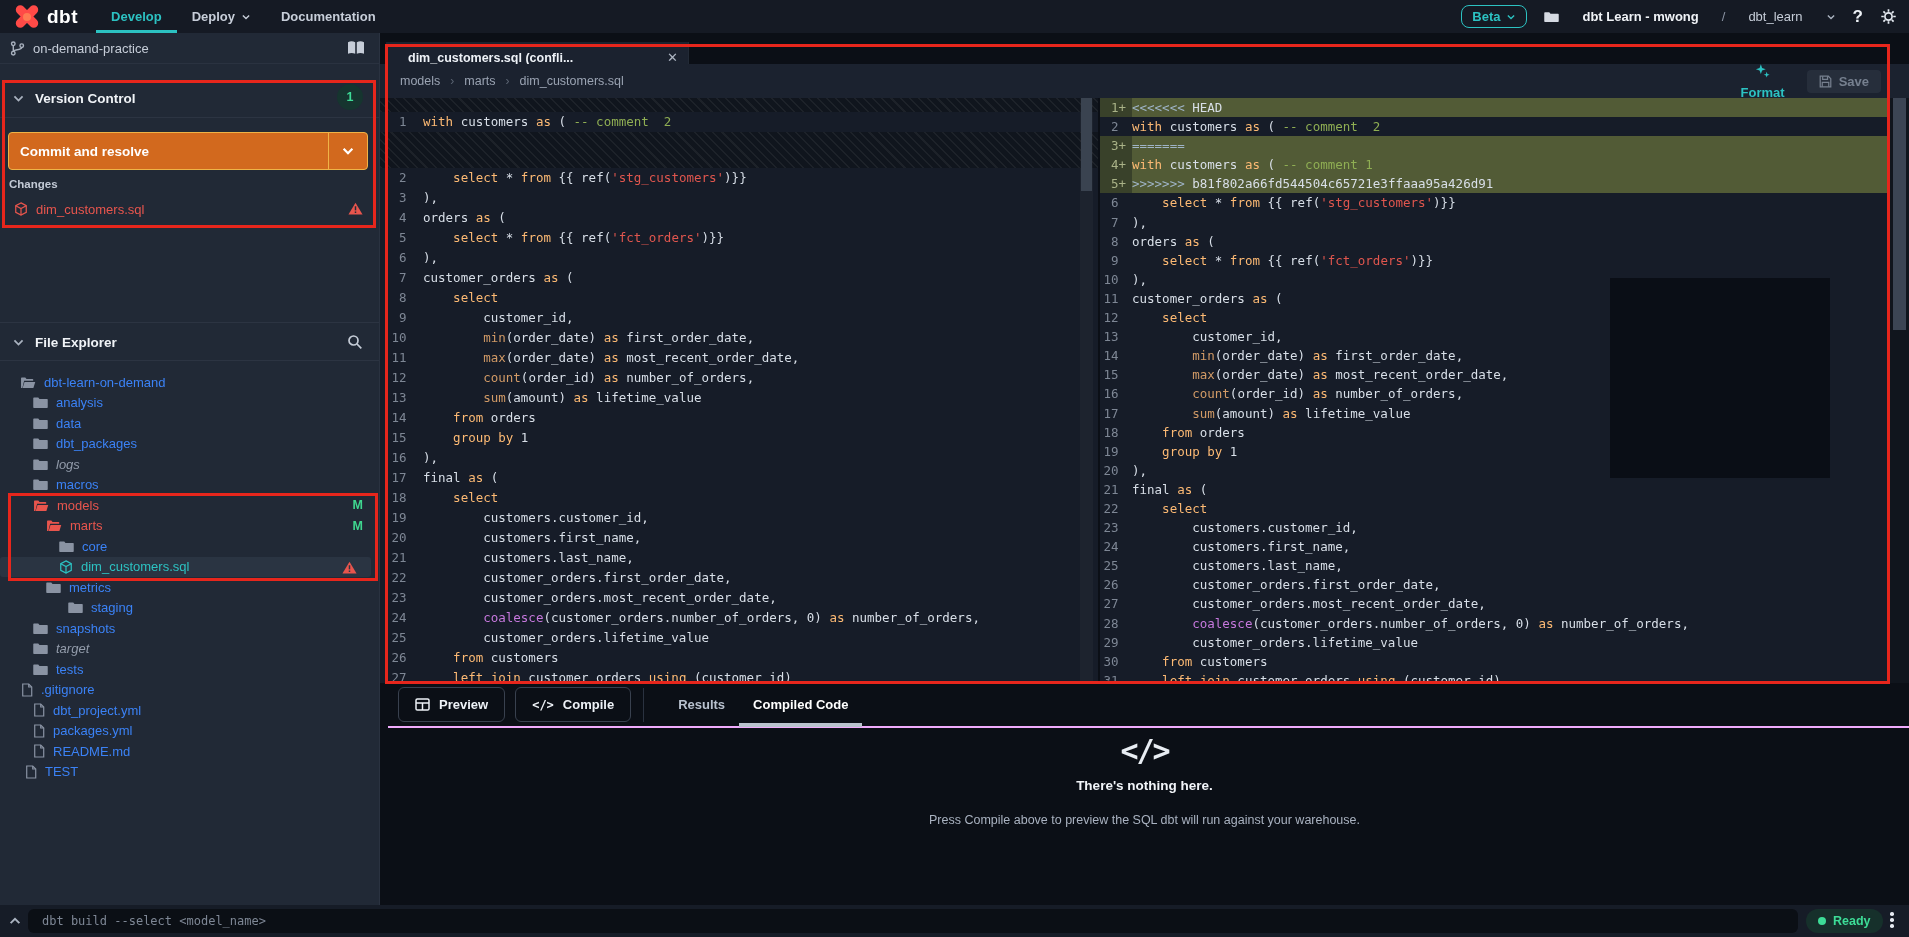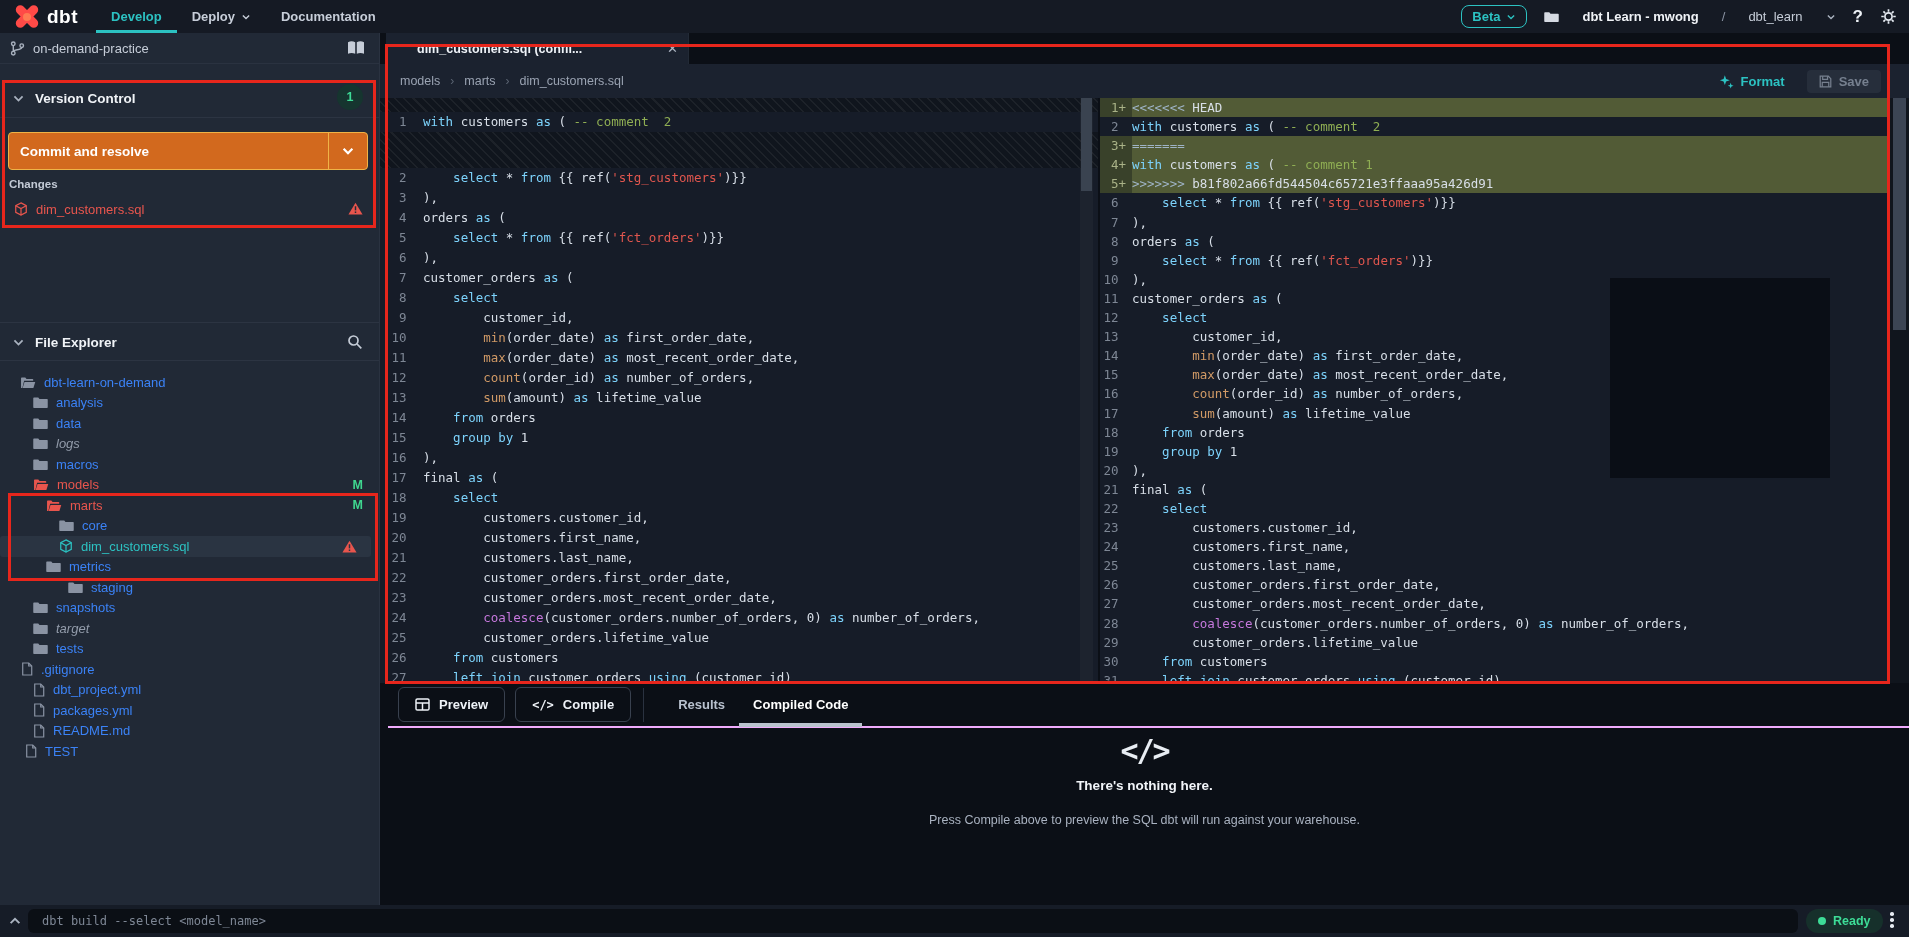--- a/index.html
+++ b/index.html
@@ -27,22 +27,22 @@
   .account .sep{color:#8a93a3;}
   .account .proj{color:#c6cdd8;}
   .help-q{font-weight:700;font-size:17px;color:#eef2f7;cursor:pointer;}
   .chev{width:10px;height:10px;}
   
   .branch-row{position:absolute;left:0;top:33px;width:380px;height:31px;background:#212936;
               border-bottom:1px solid #2a3240;border-right:1px solid #2a3240;display:flex;align-items:center;box-sizing:border-box;}
   .branch-row .label{color:#c6cdd8;margin-left:8px;}
   .branch-row .book{position:absolute;right:14px;top:7px;}
   .tabbar{position:absolute;left:380px;top:33px;width:1529px;height:31px;background:#0b0f16;}
-  .tab{position:absolute;left:6px;top:0;width:303px;height:31px;background:#1b222f;display:flex;align-items:center;
-       padding:0 10px 0 31px;box-sizing:border-box;cursor:pointer;border-right:1px solid #222a36;}
+  .tab{position:absolute;left:6px;top:9px;width:303px;height:31px;background:#1b222f;display:flex;align-items:center;
+       padding:0 10px 0 22px;box-sizing:border-box;cursor:pointer;border-right:1px solid #222a36;}
   .tab .t-label{font-weight:700;font-size:12.5px;color:#eef2f7;flex:1;white-space:nowrap;overflow:hidden;}
   .tab .t-close{color:#aeb6c3;font-size:13px;margin-left:8px;cursor:pointer;}
   .new-tab{position:absolute;left:1514px;top:4px;width:20px;height:22px;color:#cdd3dc;font-size:18px;
            display:flex;align-items:center;justify-content:center;cursor:pointer;}
   
   .sidebar{position:absolute;left:0;top:64px;width:380px;height:841px;background:#212936;
            border-right:1px solid #2a3240;box-sizing:border-box;}
   .vc-header{position:absolute;left:0;top:20px;width:100%;height:28px;display:flex;align-items:center;cursor:pointer;}
   .vc-header .title{font-weight:700;font-size:13.5px;color:#f0f3f7;margin-left:10px;}
   .vc-badge{position:absolute;right:16px;top:0;width:26px;height:26px;border-radius:50%;background:#16352f;
@@ -72,42 +72,42 @@
   .tree-row.selected .lbl{color:#2cc2c2;}
   .tree-row .m-badge{position:absolute;right:16px;font-weight:700;color:#3fd68f;font-size:12.5px;}
   .tree-row .row-warn{position:absolute;right:14px;top:4px;}
   
   .anno{position:absolute;border:3px solid #e7261c;box-sizing:border-box;pointer-events:none;z-index:50;}
   
   .crumbbar{position:absolute;left:380px;top:64px;width:1529px;height:34px;background:#1b222f;display:flex;align-items:center;}
   .crumbs{display:flex;align-items:center;gap:10px;margin-left:20px;color:#9aa3b2;font-size:12.5px;}
   .crumbs .c-sep{color:#5b6472;font-size:12px;}
   .crumb-actions{position:absolute;right:28px;top:0;height:34px;display:flex;align-items:center;gap:22px;}
-  .format-btn{display:flex;align-items:center;gap:7px;color:#2cc2c2;font-weight:700;cursor:pointer;}
+  .format-btn{display:flex;align-items:center;gap:7px;color:#2cc2c2;font-weight:700;cursor:pointer;flex-direction:column;}
   .save-btn{display:flex;align-items:center;gap:7px;background:#262e3b;border-radius:4px;padding:4px 12px;
             color:#76808f;font-weight:700;cursor:default;}
   
   .editor{position:absolute;left:380px;top:98px;width:1529px;height:585px;background:#161c28;overflow:hidden;
           font-family:"DejaVu Sans Mono",monospace;font-size:12.5px;}
   .pane-left{position:absolute;left:0;top:0;width:718px;height:585px;}
   .pane-right{position:absolute;left:718px;top:0;width:792px;height:585px;border-left:2px solid #0b0f16;box-sizing:border-box;}
   .hatch{position:absolute;left:0;width:718px;background:#10151d;
          background-image:repeating-linear-gradient(45deg,rgba(255,255,255,0.055) 0 1.5px,transparent 1.5px 6.5px);}
   .h1{top:0;height:14px;} .h2{top:34px;height:36px;}
   .crow{display:flex;height:20px;line-height:20px;white-space:pre;}
   .pane-right .crow{height:19.1px;line-height:19.1px;}
   .crow .ln{flex:0 0 34px;text-align:right;padding-right:9px;color:#7e8795;}
   .crow .ct{flex:1;white-space:pre;}
   .line1-row{position:absolute;left:0;top:14px;width:718px;}
   .left-rows{position:absolute;left:0;top:70px;width:718px;}
   .right-rows{position:absolute;left:0;top:0;width:100%;}
   .pane-right .crow .ln{flex:0 0 26px;padding-right:6px;}
   .crow.added .ln{background:#39412a;color:#a9b287;}
   .crow.added .ct{background:#525b36;}
-  .tk-k{color:#7dd3fc;} .tk-t{color:#d8dfe8;} .tk-c{color:#8fae53;} .tk-s{color:#e0564e;}
+  .tk-k{color:#fdba74;} .tk-t{color:#d8dfe8;} .tk-c{color:#8fae53;} .tk-s{color:#e0564e;}
   .tk-f{color:#d19a66;} .tk-m{color:#c678dd;} .tk-g{color:#9fb4c7;}
   .pane-scroll{position:absolute;left:700px;top:0;width:13px;height:585px;background:rgba(255,255,255,0.03);}
   .pane-scroll .thumb{position:absolute;left:1px;top:0;width:11px;height:93px;background:#3a4350;}
   .overlay-rect{position:absolute;left:1230px;top:180px;width:220px;height:200px;background:rgba(9,13,19,0.88);z-index:4;}
   .right-rail{position:absolute;left:1510px;top:0;width:19px;height:585px;background:#10151d;z-index:6;}
   .right-rail .thumb{position:absolute;left:3px;top:0;width:13px;height:232px;background:#3c4554;}
   
   .bottom-panel{position:absolute;left:380px;top:683px;width:1529px;height:222px;background:#0b0f16;}
   .panel-toolbar{position:absolute;left:8px;top:0;width:100%;height:45px;border-bottom:2px solid #f0abfc;
                  display:flex;align-items:center;box-sizing:border-box;}
@@ -273,20 +273,28 @@
         </span>
         <span class="lbl">analysis</span>
       </div>
       <div class="tree-row" style="padding-left: 33px;">
         <span class="ic">
           <svg width="15" height="13" viewBox="0 0 16 14">
             <path fill="#8a93a3" d="M1 1.5h4.6l1.3 1.6H15a.8.8 0 0 1 .8.8v8.3a.8.8 0 0 1-.8.8H1a.8.8 0 0 1-.8-.8V2.3A.8.8 0 0 1 1 1.5z"></path>
           </svg>
         </span>
         <span class="lbl">data</span>
+      </div>
+      <div class="tree-row" style="padding-left: 33px;">
+        <span class="ic">
+          <svg width="15" height="13" viewBox="0 0 16 14">
+            <path fill="#8a93a3" d="M1 1.5h4.6l1.3 1.6H15a.8.8 0 0 1 .8.8v8.3a.8.8 0 0 1-.8.8H1a.8.8 0 0 1-.8-.8V2.3A.8.8 0 0 1 1 1.5z"></path>
+          </svg>
+        </span>
+        <span class="lbl">dbt_packages</span>
       </div>
       <div class="tree-row italic" style="padding-left: 33px;">
         <span class="ic">
           <svg width="15" height="13" viewBox="0 0 16 14">
             <path fill="#8a93a3" d="M1 1.5h4.6l1.3 1.6H15a.8.8 0 0 1 .8.8v8.3a.8.8 0 0 1-.8.8H1a.8.8 0 0 1-.8-.8V2.3A.8.8 0 0 1 1 1.5z"></path>
           </svg>
         </span>
         <span class="lbl">logs</span>
       </div>
       <div class="tree-row" style="padding-left: 33px;">

